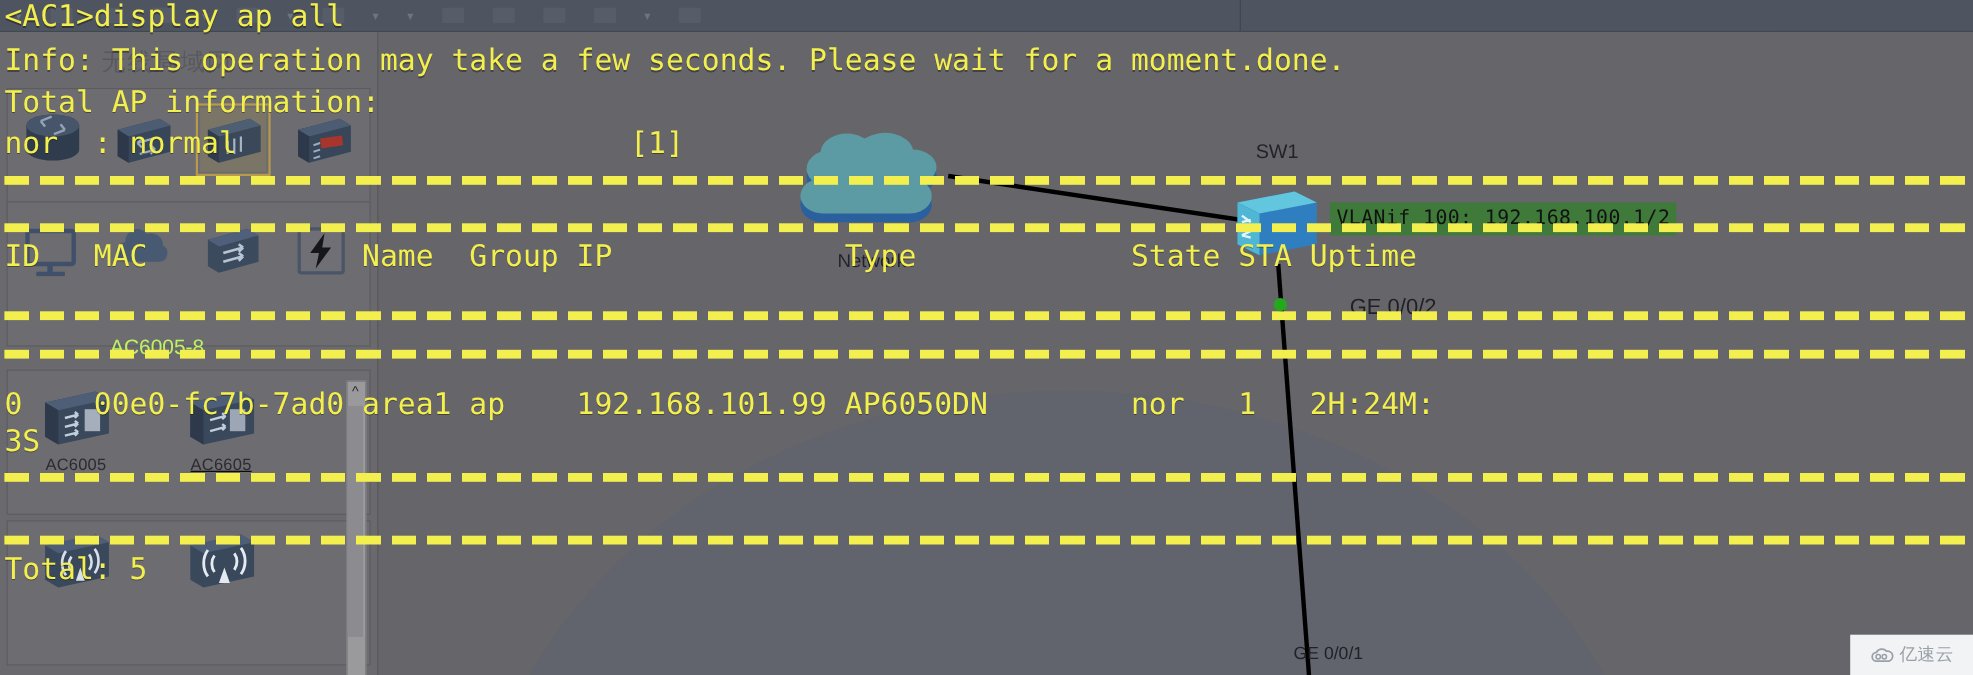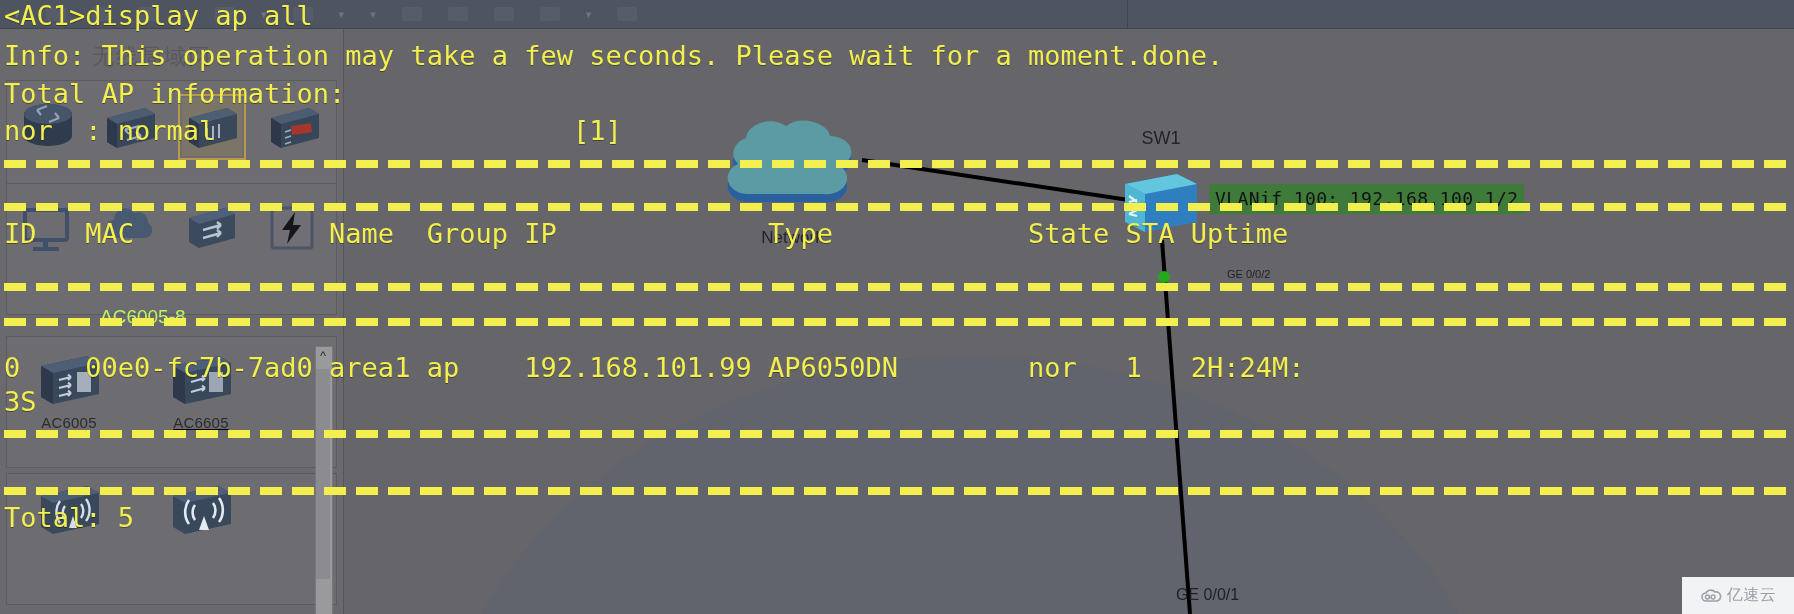--- a/index.html
+++ b/index.html
@@ -70,21 +70,21 @@
   .cloud-label{
     position:absolute;left:0;top:128px;width:165px;text-align:center;
     font-size:17px;color:#23232a;
   }
   
   .sw1{position:absolute;left:1119px;top:170px;width:84px;height:72px;}
   .sw1-label{
     position:absolute;left:1119px;top:128px;width:84px;text-align:center;
     font-size:18px;color:#222228;
   }
-  .ge002{position:absolute;left:1227px;top:268px;font-size:11px;color:#202026;}
+  .ge002{position:absolute;left:1227px;top:268px;font-size:20px;color:#202026;}
   .ge001{position:absolute;left:1176px;top:586px;font-size:16px;color:#202026;}
   .vlanif{
     position:absolute;left:1209px;top:184px;height:30px;
     background:#3f7a3a;color:#101310;
     font-family:"DejaVu Sans Mono","Liberation Mono",monospace;
     font-size:18px;line-height:30px;padding:0 6px;white-space:nowrap;
     letter-spacing:.4px;
   }
 
   

